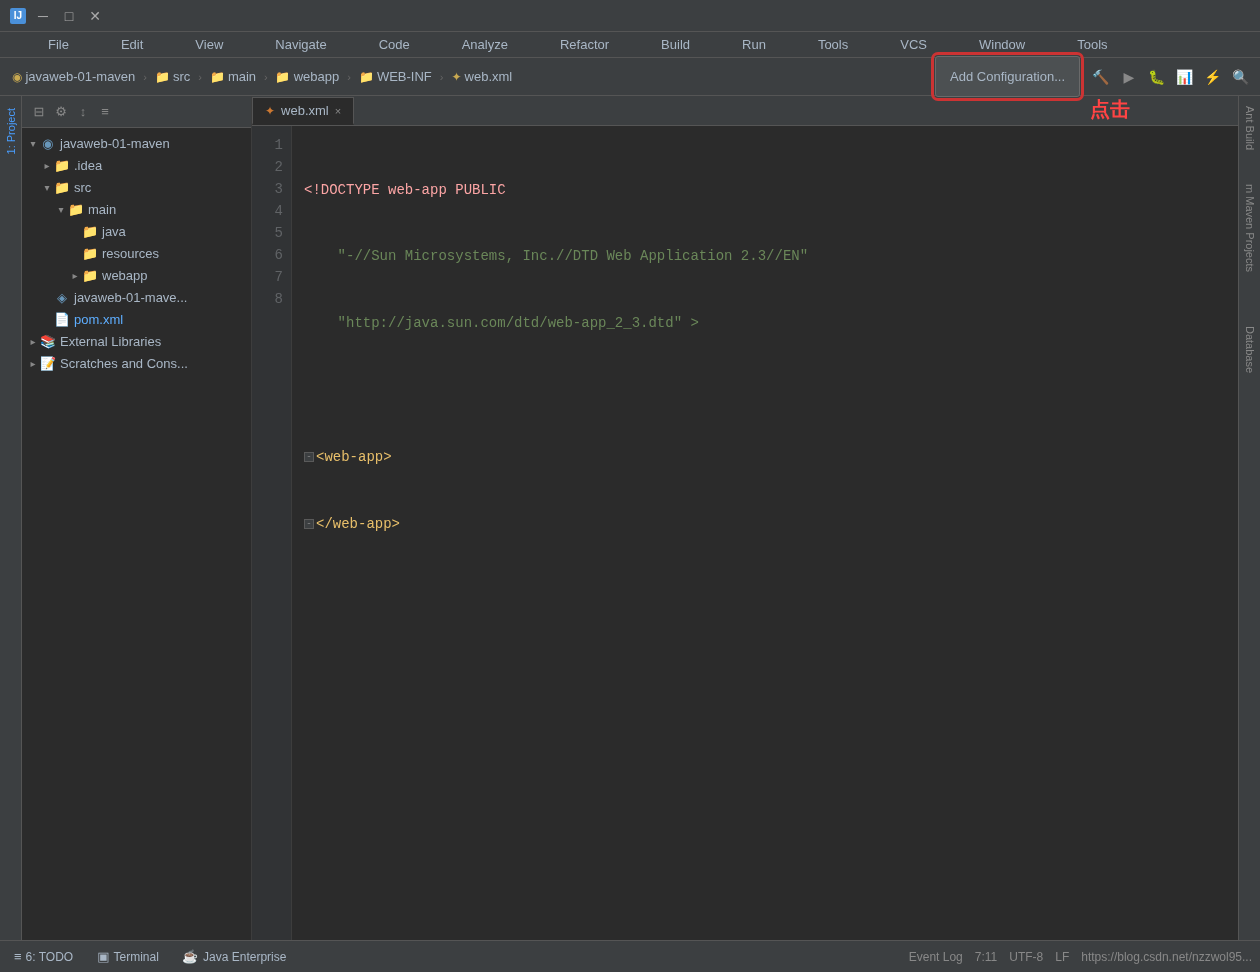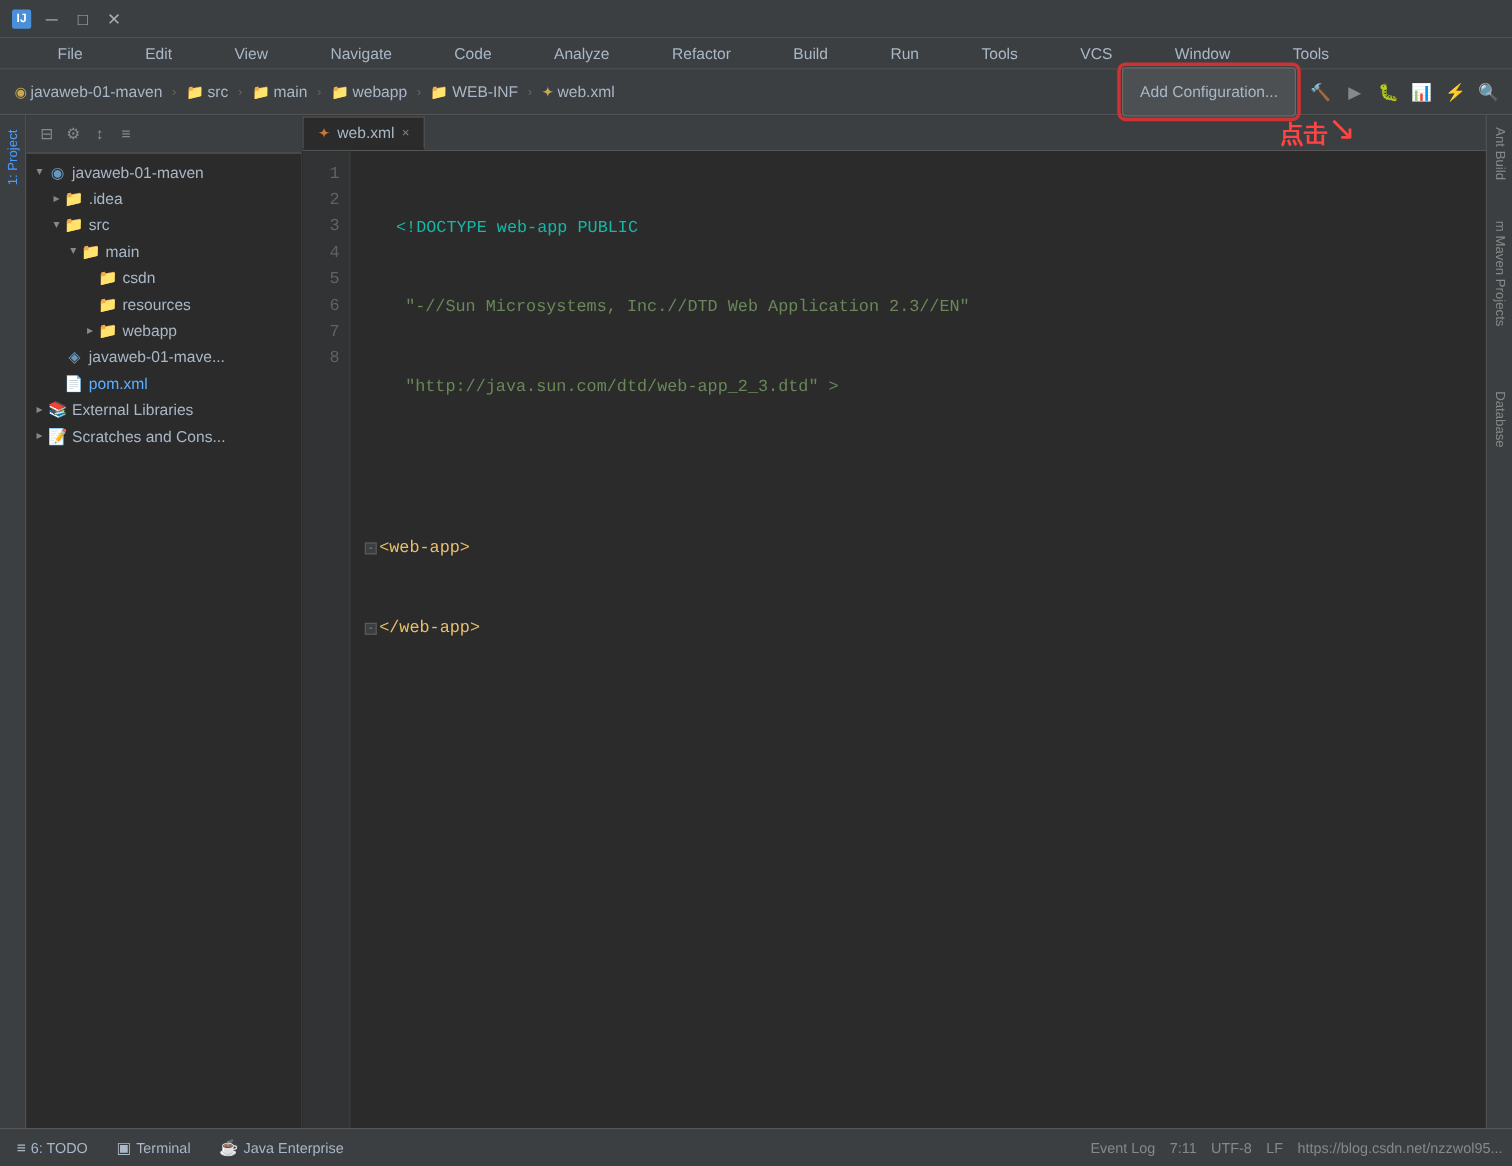--- a/index.html
+++ b/index.html
@@ -281,21 +281,21 @@
     }
     .code-line {
       height: 22px;
       display: flex;
       align-items: center;
     }
     
     .c-tag { color: #e8bf6a; }
     .c-string { color: #6a8759; }
     .c-text { color: #a9b7c6; }
-    .c-doctype { color: #14b8a6; margin-left: 26px; }
+    .c-doctype { color: #fca5a5; }
 
     
     #right-strip {
       width: 22px;
       background: #3c3f41;
       border-left: 1px solid #555;
       display: flex;
       flex-direction: column;
       align-items: center;
       gap: 2px;
@@ -338,21 +338,21 @@
       color: #888;
       font-size: 12px;
     }
 
     
     #click-annotation {
       position: absolute;
       top: 96px;
       right: 130px;
       display: flex;
-      flex-direction: row;
+      flex-direction: column;
       align-items: flex-end;
       pointer-events: none;
     }
     .click-text {
       color: #ff4444;
       font-size: 20px;
       font-weight: bold;
       font-family: Arial, sans-serif;
     }
     .click-arrow {
@@ -500,21 +500,21 @@
         <span class="tree-indent" style="width:32px;"></span>
         <span class="tree-arrow">▾</span>
         <span class="tree-icon icon-folder">📁</span>
         <span>main</span>
       </div>
 
       <div class="tree-item">
         <span class="tree-indent" style="width:46px;"></span>
         <span class="tree-arrow"> </span>
         <span class="tree-icon icon-folder-blue">📁</span>
-        <span>csdn</span>
+        <span>java</span>
       </div>
 
       <div class="tree-item">
         <span class="tree-indent" style="width:46px;"></span>
         <span class="tree-arrow"> </span>
         <span class="tree-icon icon-folder-blue">📁</span>
         <span>resources</span>
       </div>
 
       <div class="tree-item">

